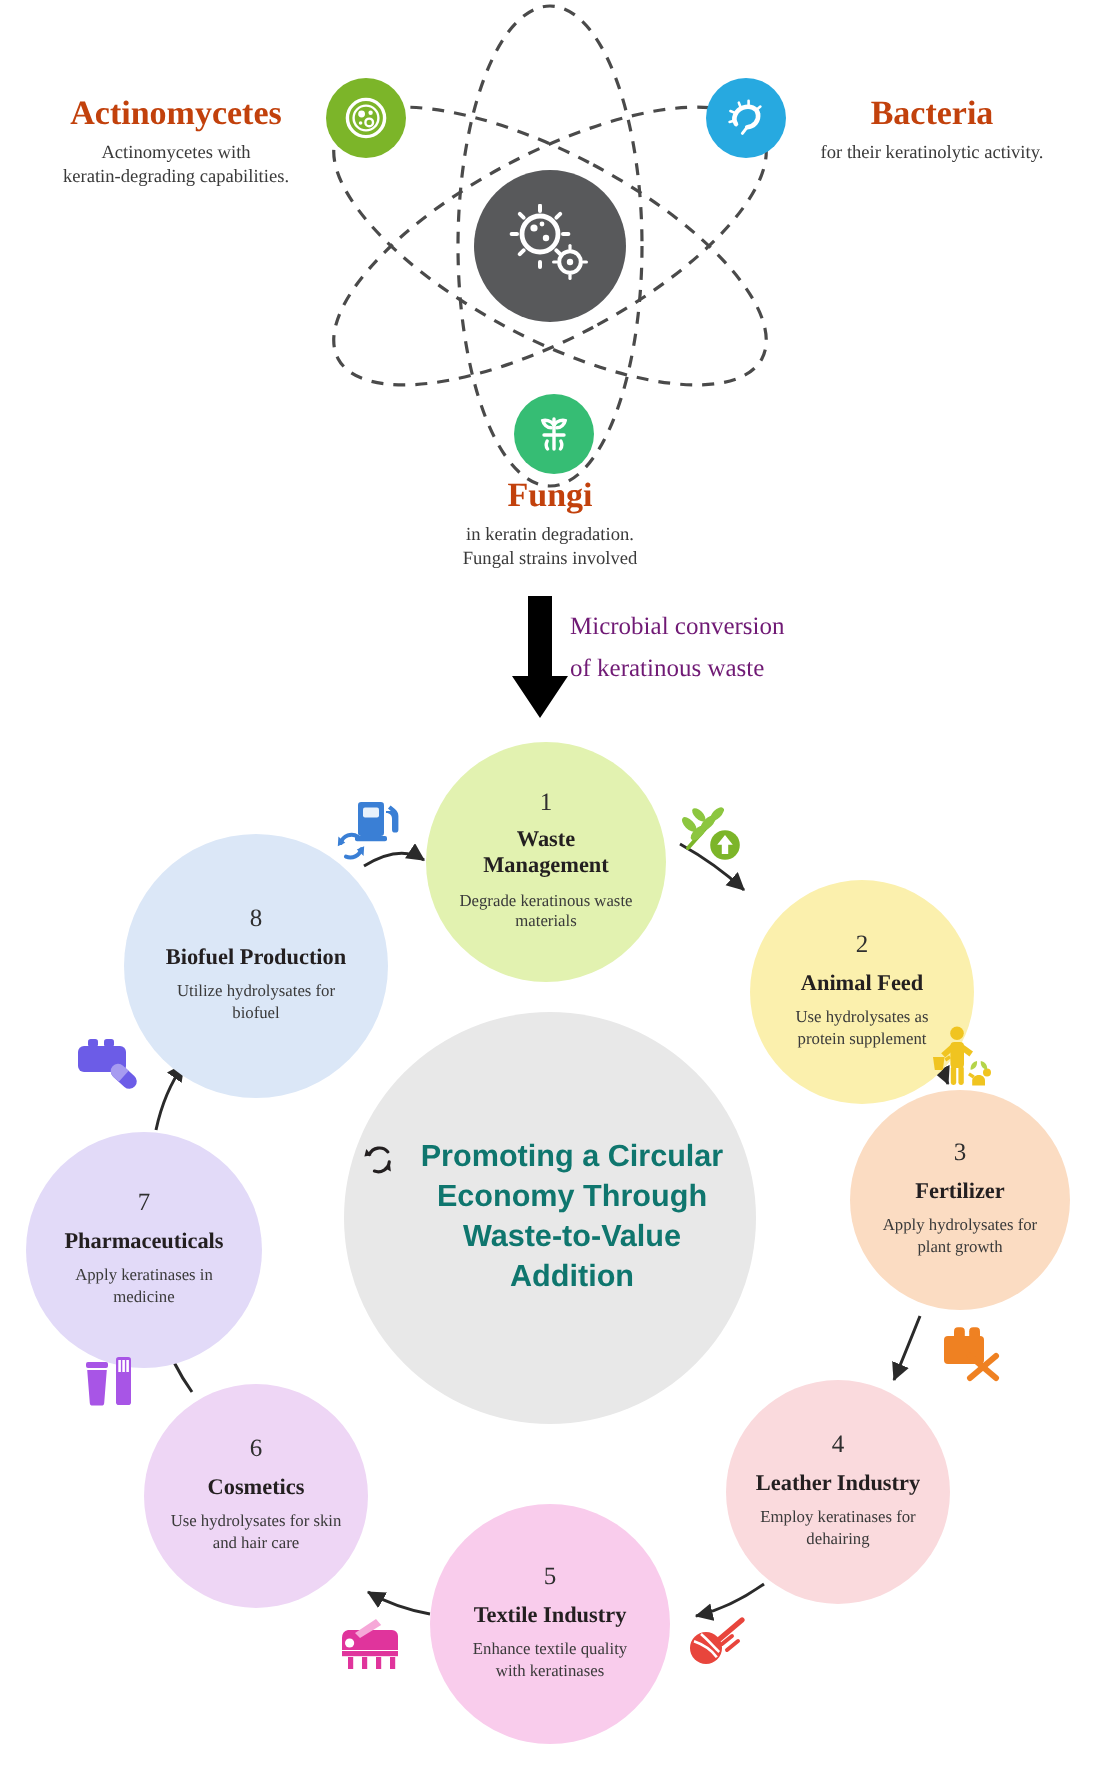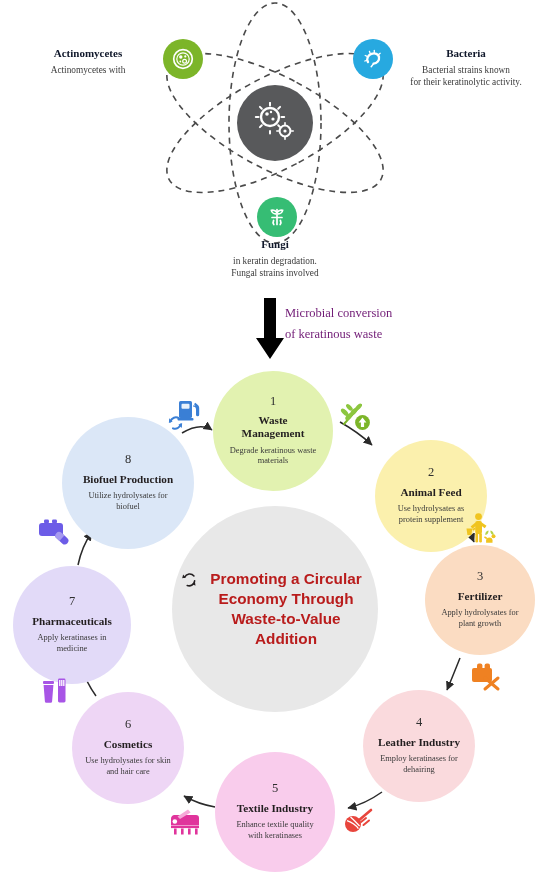--- a/index.html
+++ b/index.html
@@ -16,21 +16,21 @@
   .node-badge {
     position:absolute; border-radius:50%;
     display:flex; align-items:center; justify-content:center;
   }
   .node-core {
     position:absolute; width:76px; height:76px; left:237px; top:85px;
     border-radius:50%; background:#58595b;
     display:flex; align-items:center; justify-content:center;
   }
 
-  .lbl-title  { font-weight:bold; font-size:11px; color:#0f172a; line-height:1.15; }
+  .lbl-title  { font-weight:bold; font-size:17px; color:#c2410c; line-height:1.15; }
   .lbl-desc   { font-size:9.3px; color:#3a3a3a; line-height:1.35; }
 
   #act-text { position:absolute; left:8px; top:47px; width:160px; text-align:center; }
   #bac-text { position:absolute; left:386px; top:47px; width:160px; text-align:center; }
   #fun-text { position:absolute; left:195px; top:238px; width:160px; text-align:center; }
 
   
   #conv-arrow { position:absolute; left:253px; top:298px; }
   #conv-text  { position:absolute; left:285px; top:303px; width:200px;
                 font-size:12.5px; color:#701a75; line-height:1.65; }
@@ -48,21 +48,21 @@
   .node .sub   { font-size:8.4px; color:#3a3a3a; line-height:1.3; }
 
   #hub {
     position:absolute; left:172px; top:146px; width:206px; height:206px;
     border-radius:50%; background:#e8e8e8;
     display:flex; align-items:center; justify-content:center;
   }
   #hub-inner { display:flex; align-items:flex-start; gap:4px; padding:0 8px; }
   #hub-text {
     font-family:"Liberation Sans", sans-serif; font-weight:bold;
-    font-size:15.3px; line-height:1.32; color:#b91c1c; text-align:center;
+    font-size:15.3px; line-height:1.32; color:#0f766e; text-align:center;
   }
   #hub-icon { flex:0 0 auto; margin-top:2px; }
 
   .mini-icon { position:absolute; }
   .arrow-svg { position:absolute; left:0; top:0; pointer-events:none; }
 </style>
 </head>
 <body>
 
 <div id="atom-section">
@@ -140,27 +140,27 @@
         <path d="M8.6 15.5c-.8 1.6-.6 3 .2 4"></path>
         <path d="M15.4 15.5c.8 1.6.6 3-.2 4"></path>
       </g>
     </svg>
   </div>
 
   <div id="act-text">
     <div class="lbl-title">Actinomycetes</div>
     <div class="lbl-desc" style="margin-top:4px;">
       <div>Actinomycetes with</div>
+      <div>keratin-degrading capabilities.</div>
     </div>
   </div>
 
   <div id="bac-text">
     <div class="lbl-title">Bacteria</div>
     <div class="lbl-desc" style="margin-top:4px;">
-      <div>Bacterial strains known</div>
       <div>for their keratinolytic activity.</div>
     </div>
   </div>
 
   <div id="fun-text">
     <div class="lbl-title">Fungi</div>
     <div class="lbl-desc" style="margin-top:4px;">
       <div>in keratin degradation.</div>
       <div>Fungal strains involved</div>
     </div>

